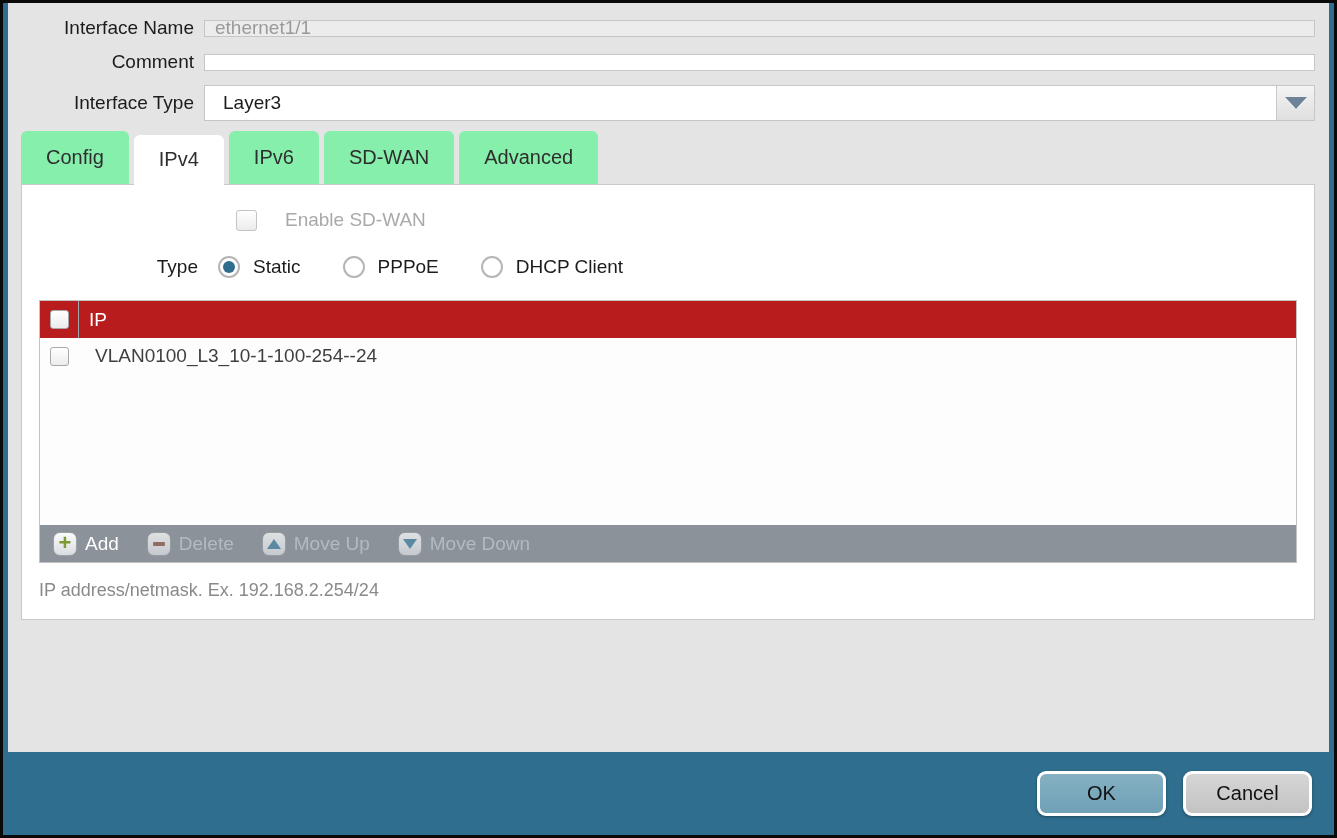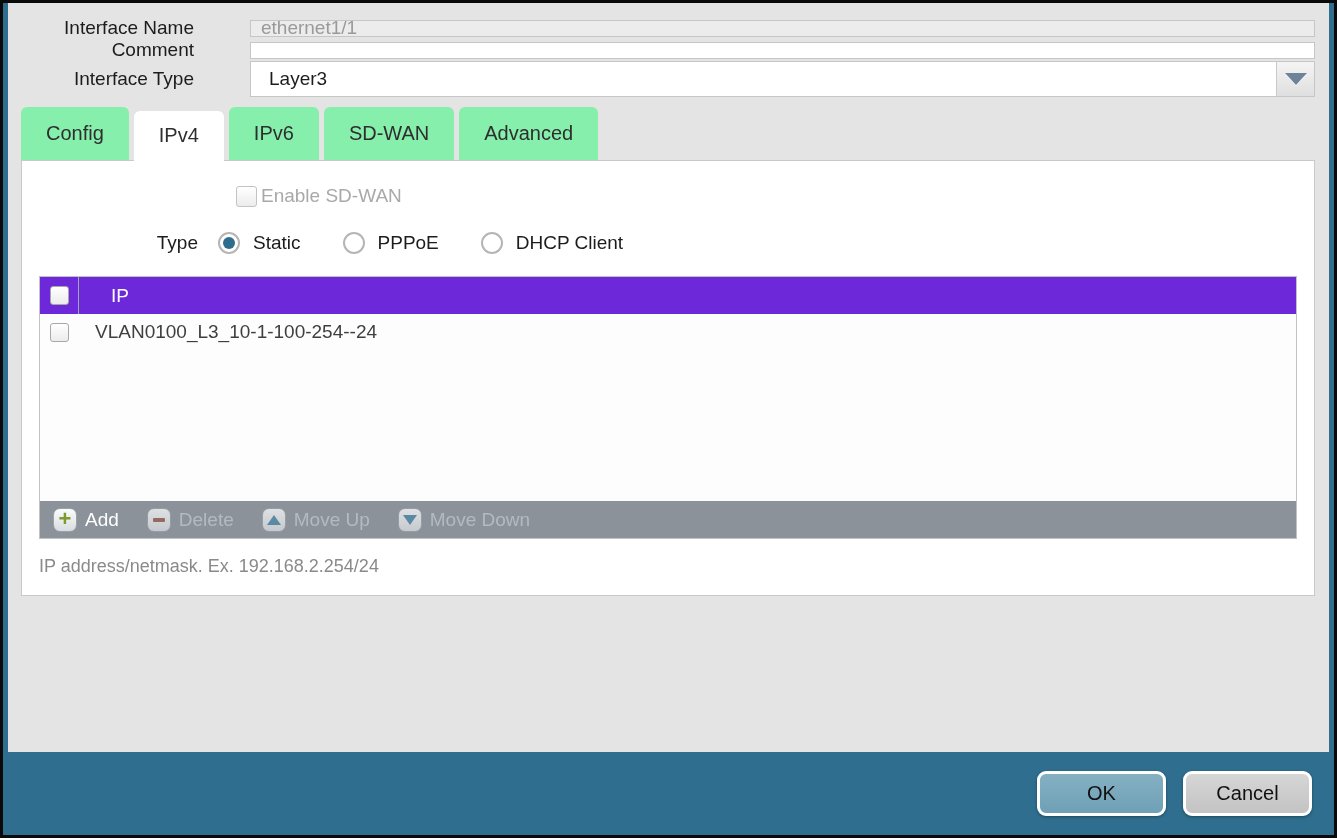--- a/index.html
+++ b/index.html
@@ -37,22 +37,21 @@
   .bodyarea {
     flex: 1 1 auto;
     margin: 0 5px;
     background: #e4e4e4;
     padding: 14px 14px 0 0;
     overflow: hidden;
   }
 
   .form-row {
     display: flex; align-items: center;
-    margin-bottom: 0;
-    gap: 46px;
+    margin-bottom: 12px;
   }
   .form-label {
     flex: 0 0 196px;
     text-align: right;
     padding-right: 10px;
     font-size: 19px; color: #1c1c1c;
   }
   .field {
     flex: 1 1 auto; height: 17px;
     background: #ffffff;
@@ -118,21 +117,21 @@
     background: #ffffff;
     border: 1px solid #c9c9c9;
     height: 436px;
     position: relative;
     z-index: 1;
   }
 
   .sdwan-row {
     display: flex; align-items: center;
     margin: 24px 0 15px 214px;
-    gap: 4px;
+    gap: 28px;
   }
   .checkbox {
     width: 21px; height: 21px;
     border: 1px solid #a8a8a8;
     border-radius: 3px;
     background: linear-gradient(#ffffff, #ececec);
   }
   .checkbox.disabled { border-color: #c3c3c3; }
   .muted-label { font-size: 19px; color: #a9a9a9; }
 
@@ -158,22 +157,22 @@
 
   
   .ip-table {
     margin: 22px 17px 0 17px;
     border: 1px solid #c2c2c2;
     display: flex; flex-direction: column;
     height: 263px;
   }
   .ip-thead {
     height: 37px; flex: 0 0 37px;
-    background: #6d28d9;
-    display: flex; align-items: center; gap: 22px;
+    background: #b91c1c;
+    display: flex; align-items: center;
   }
   .ip-thead .cb-cell { border-right: 1px solid #a0a7ae; }
   .cb-cell {
     flex: 0 0 39px; height: 100%;
     display: flex; align-items: center; justify-content: center;
   }
   .cb-cell .checkbox { width: 19px; height: 19px; }
   .ip-col-header { color: #ffffff; font-size: 19px; padding-left: 10px; }
   .ip-tbody { flex: 1 1 auto; background: #fdfdfd; overflow: hidden; }
   .ip-row {

